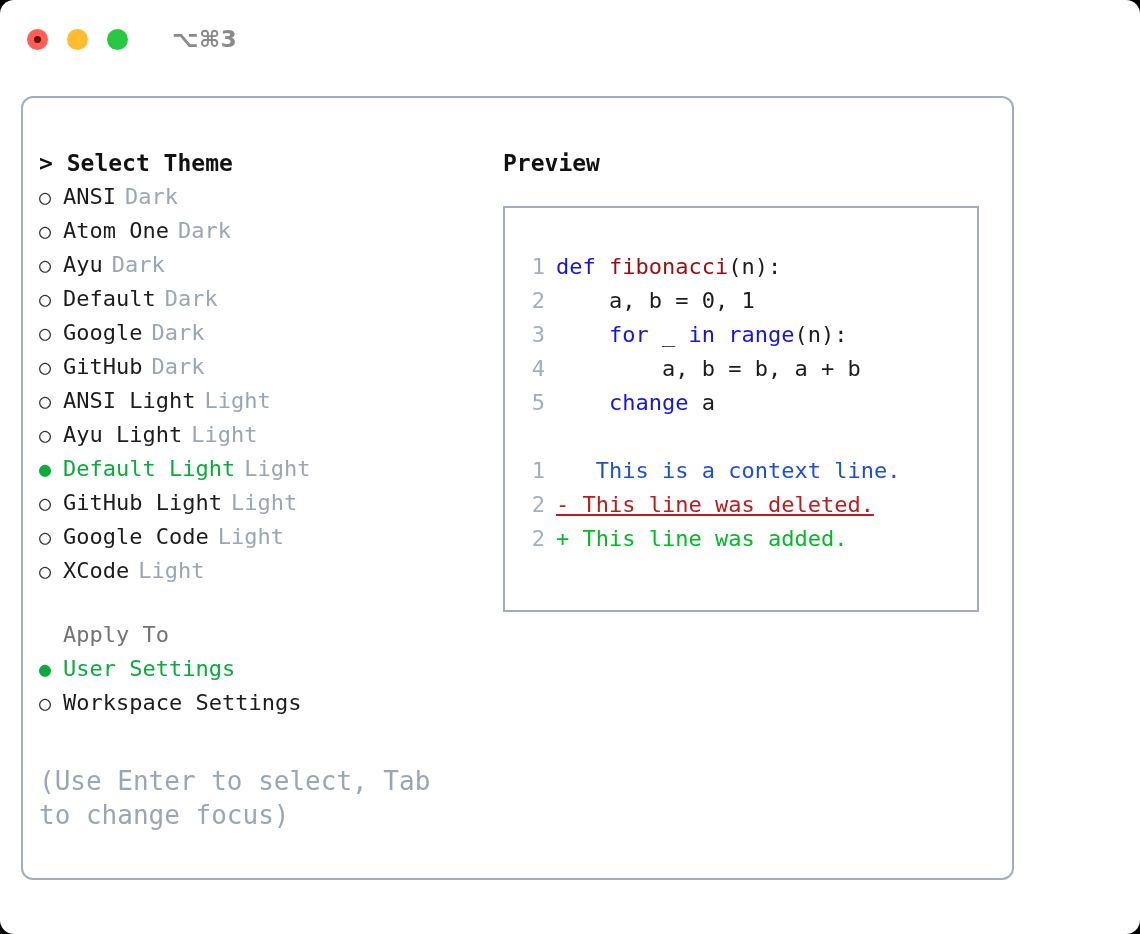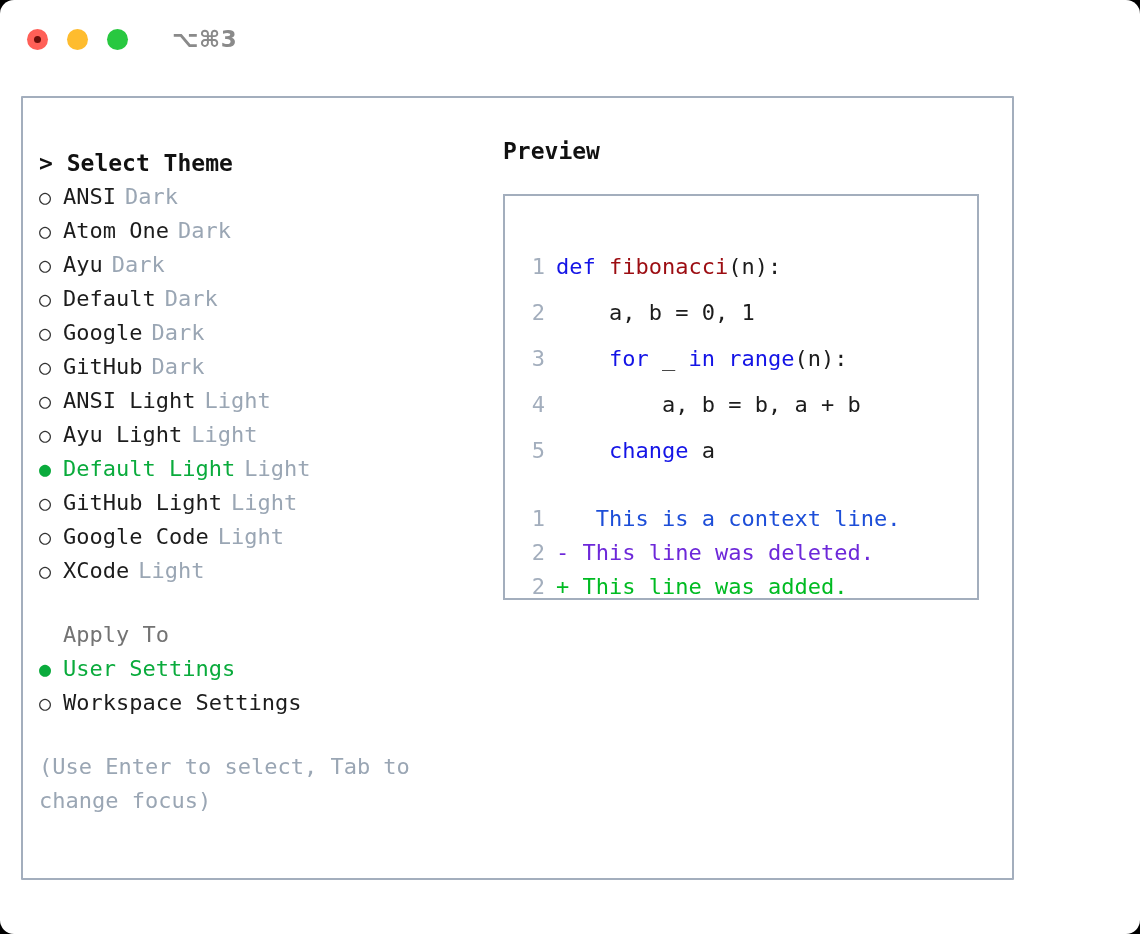--- a/index.html
+++ b/index.html
@@ -70,21 +70,21 @@
   }
 
   
   .panel {
     position: absolute;
     left: 21px;
     top: 96px;
     width: 993px;
     height: 784px;
     border: 2px solid #a3aebd;
-    border-radius: 1px;
+    border-radius: 12px;
     box-sizing: border-box;
   }
 
   .panel-inner {
     position: absolute;
     left: 0; top: 0;
     width: 100%; height: 100%;
   }
 
   
@@ -128,33 +128,33 @@
 
   .apply-head {
     font-size: 22px;
     line-height: 34px;
     color: #737373;
     padding-left: 24px;
     white-space: pre;
   }
 
   .hint {
-    margin-top: 30px;
-    font-size: 22px;
+    margin-top: 44px;
+    font-size: 26px;
     line-height: 34px;
     color: #9aa6b4;
     width: 400px;
     white-space: normal;
   }
 
   
   .right-col {
     position: absolute;
     left: 480px;
-    top: 36px;
+    top: 48px;
     width: 500px;
   }
   .preview-title {
     font-size: 23px;
     line-height: 34px;
     font-weight: bold;
     color: #111111;
   }
   .preview-box {
     margin-top: 26px;
@@ -172,30 +172,30 @@
     line-height: 34px;
     white-space: pre;
   }
   .ln {
     width: 26px;
     flex: 0 0 26px;
     text-align: right;
     color: #a3aebd;
     margin-right: 11px;
   }
-  .code-body { color: #1c1c1c; margin-top: 12px; }
+  .code-body { color: #1c1c1c; }
 
   .tok-kw   { color: #1414e6; }
   .tok-fn   { color: #9c0d12; }
   .tok-plain{ color: #1c1c1c; }
 
   .blank-line { height: 34px; }
 
   .diff-ctx { color: #1d4ed8; }
-  .diff-del { color: #6d28d9; }
+  .diff-del { color: #b91c1c; text-decoration: underline; }
   .diff-add { color: #00bb22; }
 </style>
 </head>
 <body>
 
 <div class="window">
 
   <div class="titlebar">
     <div class="lights">
       <div class="light light-close"></div>

